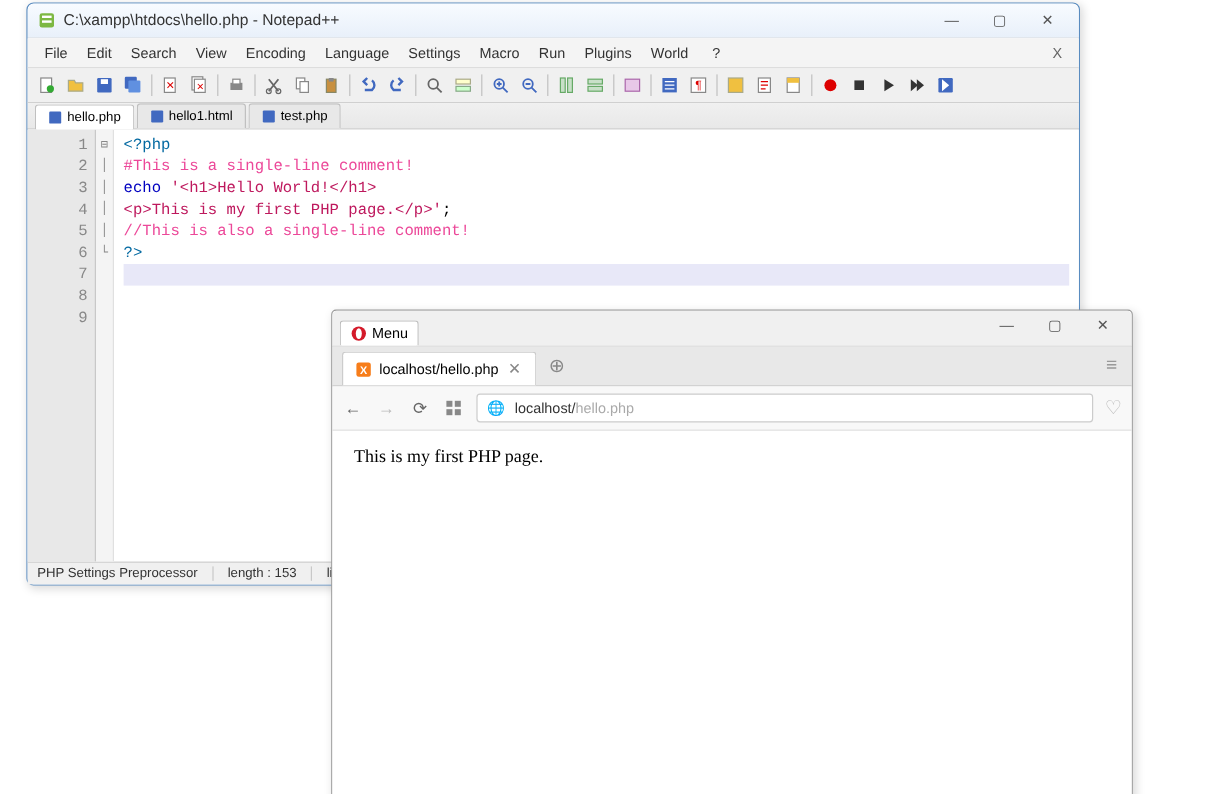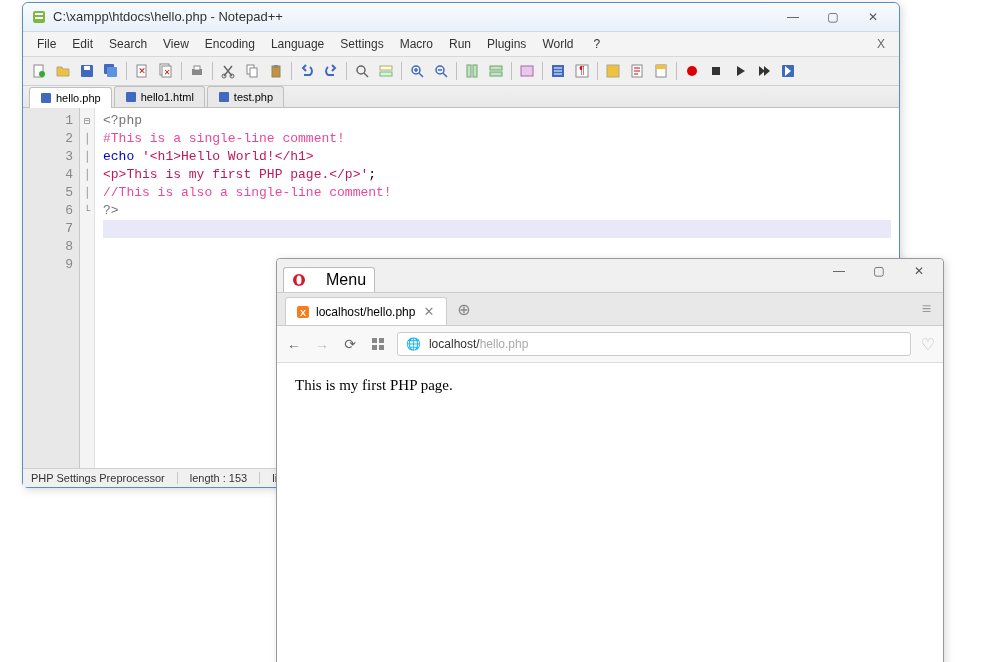--- a/index.html
+++ b/index.html
@@ -17,33 +17,33 @@
 .tbtn{width:22px;height:22px;display:flex;align-items:center;justify-content:center;margin:0 1px;border-radius:2px}
 .tsep{width:1px;height:18px;background:#c0c0c0;margin:0 3px}
 .tabbar{display:flex;align-items:flex-end;padding:0 6px;background:linear-gradient(to bottom,#f0f0f0,#e8e8e8);border-bottom:1px solid #c0c0c0}
 .tab{display:flex;align-items:center;padding:4px 10px;margin-right:2px;background:#e8e8e8;border:1px solid #c0c0c0;border-bottom:none;border-radius:3px 3px 0 0;font-size:11px;gap:4px}
 .tab.active{background:#fff;position:relative;top:1px}
 .tab .tabicon{width:12px;height:12px}
 .editor{display:flex;background:#fff;height:360px;overflow:hidden}
 .gutter{width:50px;background:#e8e8e8;border-right:1px solid #c8c8c8;text-align:right;padding:4px 6px 4px 0;color:#888;font-family:"Courier New",monospace;font-size:13px;line-height:18px}
 .foldcol{width:14px;background:#f4f4f4;border-right:1px solid #e0e0e0;padding:4px 0;font-family:monospace;font-size:10px;line-height:18px;text-align:center;color:#888}
 .code{flex:1;padding:4px 8px;font-family:"Courier New",monospace;font-size:13px;line-height:18px;white-space:pre;color:#000}
-.code .php-tag{color:#737373}
+.code .php-tag{color:#0369a1}
 .code .comment{color:#ec4899}
 .code .kw{color:#0000c0;font-weight:normal}
 .code .str{color:#be185d}
 .code .hl{background:#e8e8f8;display:inline-block;width:100%}
 .statusbar{display:flex;align-items:center;padding:3px 8px;background:#f0f0f0;border-top:1px solid #d0d0d0;font-size:11px;color:#333;gap:12px}
 .statusbar span{border-right:1px solid #c8c8c8;padding-right:12px}
 .statusbar span:last-child{border-right:none}
 
 
 .bw{border:1px solid #999;border-radius:4px}
 .bw .titlebar{background:#f0f0f0;border-bottom:1px solid #ccc;border-radius:4px 4px 0 0;padding:4px 6px}
-.menu-btn{display:flex;align-items:center;gap:20px;background:#fff;border:1px solid #bbb;border-radius:3px 3px 0 0;padding:3px 8px;font-size:16px;border-bottom:none;position:relative;top:4px}
+.menu-btn{display:flex;align-items:center;gap:4px;background:#fff;border:1px solid #bbb;border-radius:3px 3px 0 0;padding:3px 8px;font-size:12px;border-bottom:none;position:relative;top:4px}
 .btabbar{display:flex;align-items:center;background:#e8e8e8;border-bottom:1px solid #ccc;padding:0 8px}
 .btab{display:flex;align-items:center;gap:6px;padding:6px 10px;background:#fff;border:1px solid #ccc;border-bottom:none;border-radius:3px 3px 0 0;font-size:12px;margin-top:4px}
 .btab .close{color:#888;font-size:13px;padding:0 2px}
 .newtab{color:#888;font-size:16px;padding:0 10px}
 .addrbar{display:flex;align-items:center;padding:6px 8px;background:#f8f8f8;border-bottom:1px solid #ddd;gap:10px}
 .navbtn{width:18px;height:18px;display:flex;align-items:center;justify-content:center;color:#666;font-size:14px}
 .urlbox{flex:1;display:flex;align-items:center;background:#fff;border:1px solid #ccc;border-radius:3px;padding:4px 8px;gap:8px}
 .urlbox .globe{color:#888}
 .urlbox .dk{color:#333}
 .urlbox .lt{color:#aaa}

